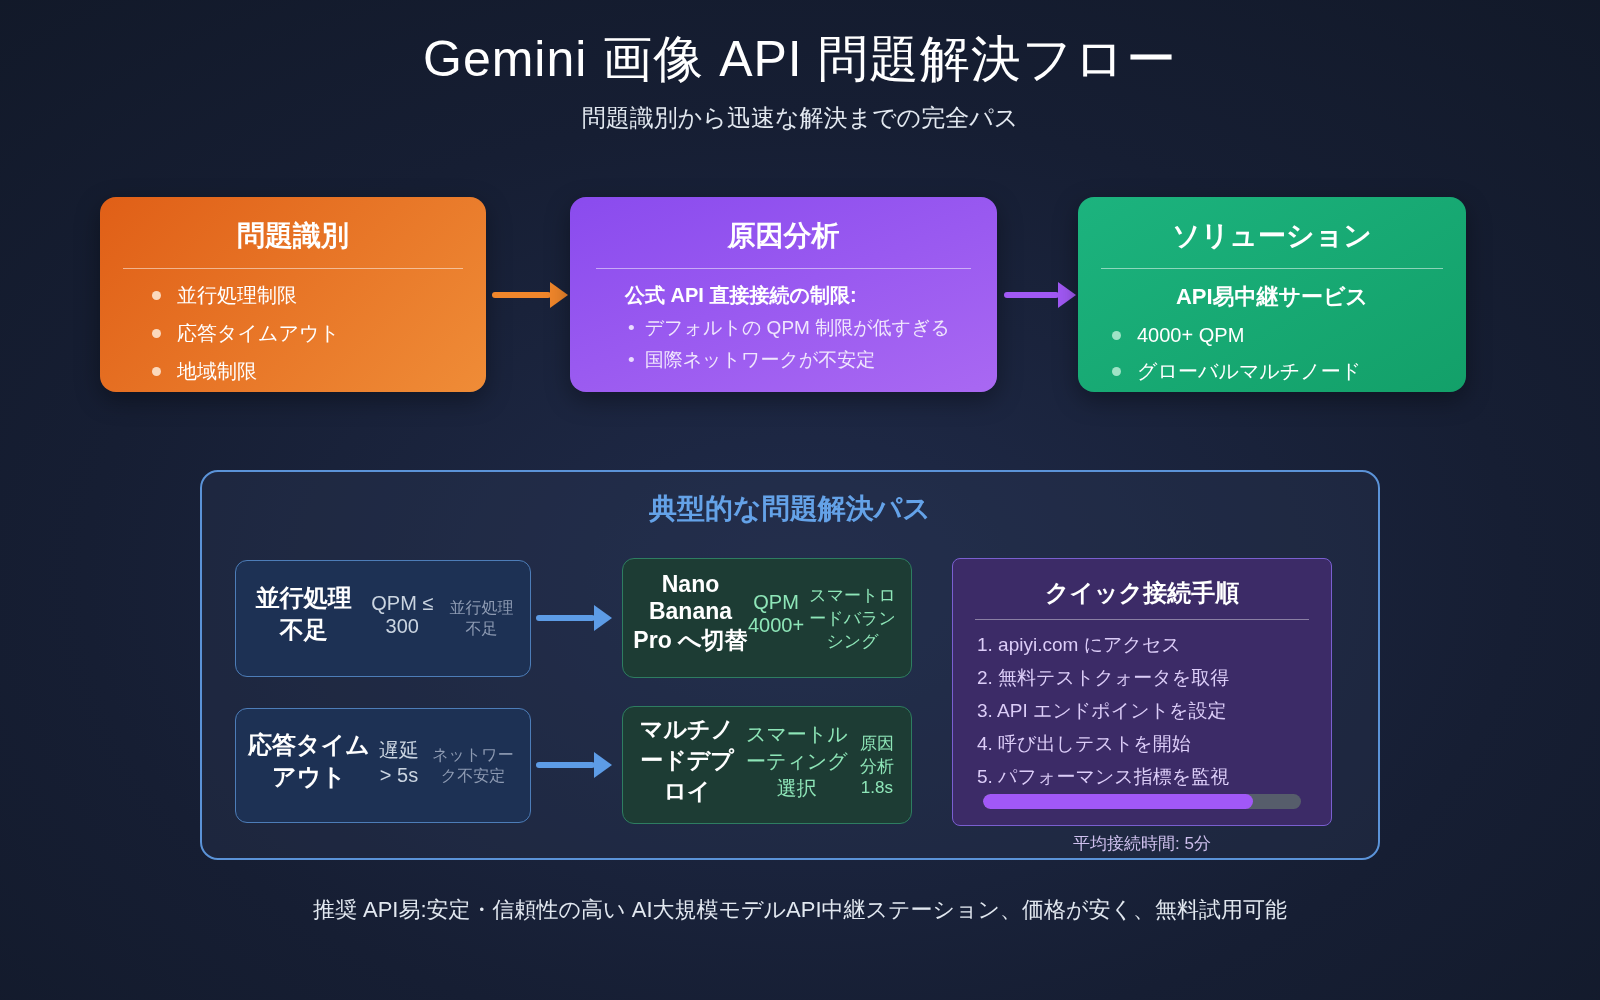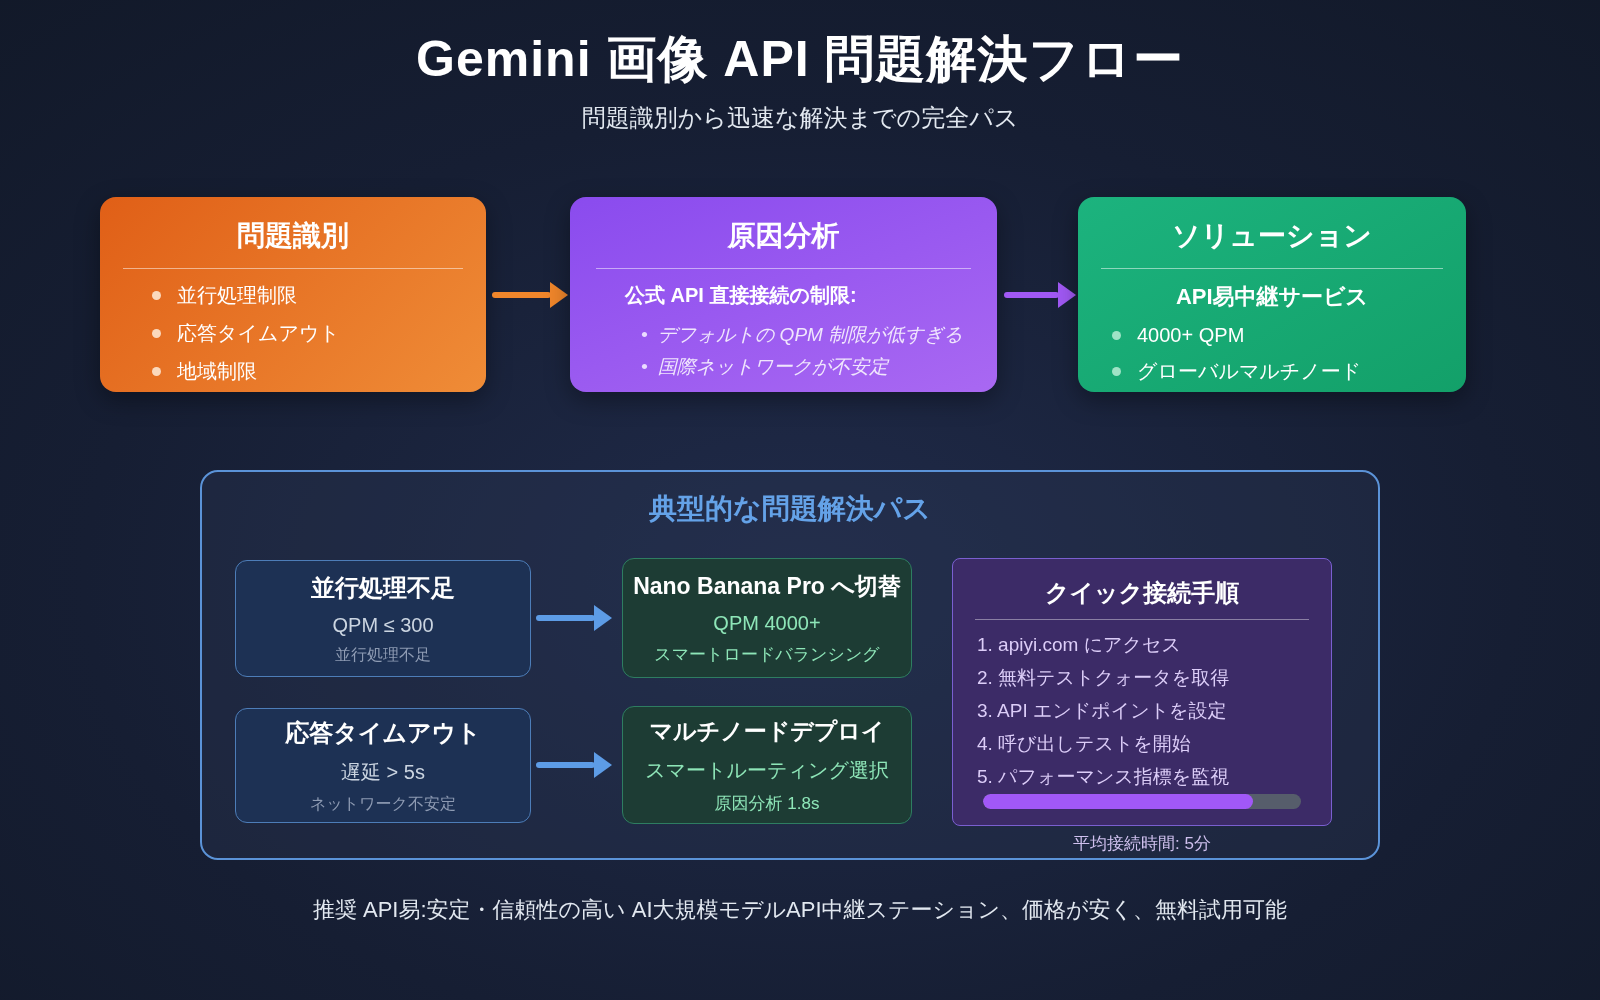--- a/index.html
+++ b/index.html
@@ -5,21 +5,21 @@
   html,body{margin:0;padding:0;background:#0f1626;}
   #stage{
     position:relative;width:1600px;height:1000px;overflow:hidden;
     font-family:"Liberation Sans","DejaVu Sans",sans-serif;
     background:radial-gradient(ellipse 1300px 850px at 50% 58%, #202b4a 0%, #161e33 55%, #111827 100%);
     color:#fff;
   }
   
   .page-title{
     position:absolute;top:26px;left:0;width:100%;text-align:center;
-    font-size:50px;font-weight:700;color:#ffffff;letter-spacing:1px;margin:0;
+    font-size:50px;font-weight:400;color:#ffffff;letter-spacing:1px;margin:0;
   }
   .page-subtitle{
     position:absolute;top:102px;left:0;width:100%;text-align:center;
     font-size:24px;color:#e2e8f0;
   }
   
   .flow-card{
     position:absolute;top:197px;height:195px;border-radius:16px;
     box-shadow:0 8px 24px rgba(0,0,0,.35);
   }
@@ -32,21 +32,21 @@
   .card-orange{left:100px;width:386px;background:linear-gradient(135deg,#e05f17 0%,#ef8c37 100%);}
   .card-purple{left:570px;width:427px;background:linear-gradient(160deg,#8a4bee 0%,#a968f2 100%);}
   .card-green{left:1078px;width:388px;background:linear-gradient(150deg,#1cb37e 0%,#13a069 100%);}
   ul.dot-list{list-style:none;margin:0;padding:0 0 0 52px;}
   ul.dot-list li{display:flex;align-items:center;font-size:20px;color:#fff;margin:11px 0;}
   ul.dot-list li .dot{width:9px;height:9px;border-radius:50%;margin-right:16px;flex:0 0 auto;}
   .card-orange .dot{background:#fbd9bd;}
   .card-green .dot{background:#9fe3c6;}
   .card-green ul.dot-list{padding-left:34px;}
   .card-purple .card-sub{font-size:20px;font-weight:700;color:#fff;margin:2px 0 4px 55px;}
-  ul.star-list{list-style:none;margin:13px;padding:0 0 0 58px;font-style:italic;}
+  ul.star-list{list-style:none;margin:0;padding:0 0 0 58px;}
   ul.star-list li{font-size:19px;color:#f0e6fd;margin:6px 0;}
   ul.star-list li::before{content:"•";margin-right:10px;color:#eadcff;}
   .card-green .card-sub{font-size:22px;font-weight:700;color:#fff;text-align:center;margin:2px 0 12px 0;}
   
   .arrow{position:absolute;height:28px;}
   .arrow .shaft{position:absolute;left:0;top:50%;transform:translateY(-50%);
     height:6px;width:calc(100% - 17px);background:var(--c);border-radius:3px;}
   .arrow .head{position:absolute;right:0;top:50%;transform:translateY(-50%);
     width:0;height:0;border-left:18px solid var(--c);
     border-top:13px solid transparent;border-bottom:13px solid transparent;}
@@ -55,21 +55,21 @@
     position:absolute;left:200px;top:470px;width:1180px;height:390px;
     border:2px solid #5b93d8;border-radius:18px;background:rgba(42,55,84,.35);
     box-sizing:border-box;
   }
   .path-title{
     position:absolute;left:200px;top:490px;width:1180px;text-align:center;
     font-size:28px;font-weight:700;color:#64a2e8;
   }
   .mini-card{
     position:absolute;border-radius:12px;box-sizing:border-box;
-    display:flex;flex-direction:column;align-items:center;justify-content:center;
+    display:flex;flex-direction:row;align-items:center;justify-content:center;
     text-align:center;padding:8px 10px;
   }
   .mini-blue{background:#1d3154;border:1.5px solid #4d7db8;}
   .mini-green{background:#1d3c34;border:1.5px solid #2e7d61;}
   .mini-card .m-title{font-size:24px;font-weight:700;color:#fff;margin-bottom:10px;}
   .mini-green .m-title{font-size:23px;}
   .mini-card .m-metric{font-size:20px;color:#cbd5e1;margin-bottom:8px;}
   .mini-green .m-metric{color:#8ee6b8;}
   .mini-card .m-note{font-size:16px;color:#8e9bb3;}
   .mini-green .m-note{font-size:17px;color:#8ee6b8;}

